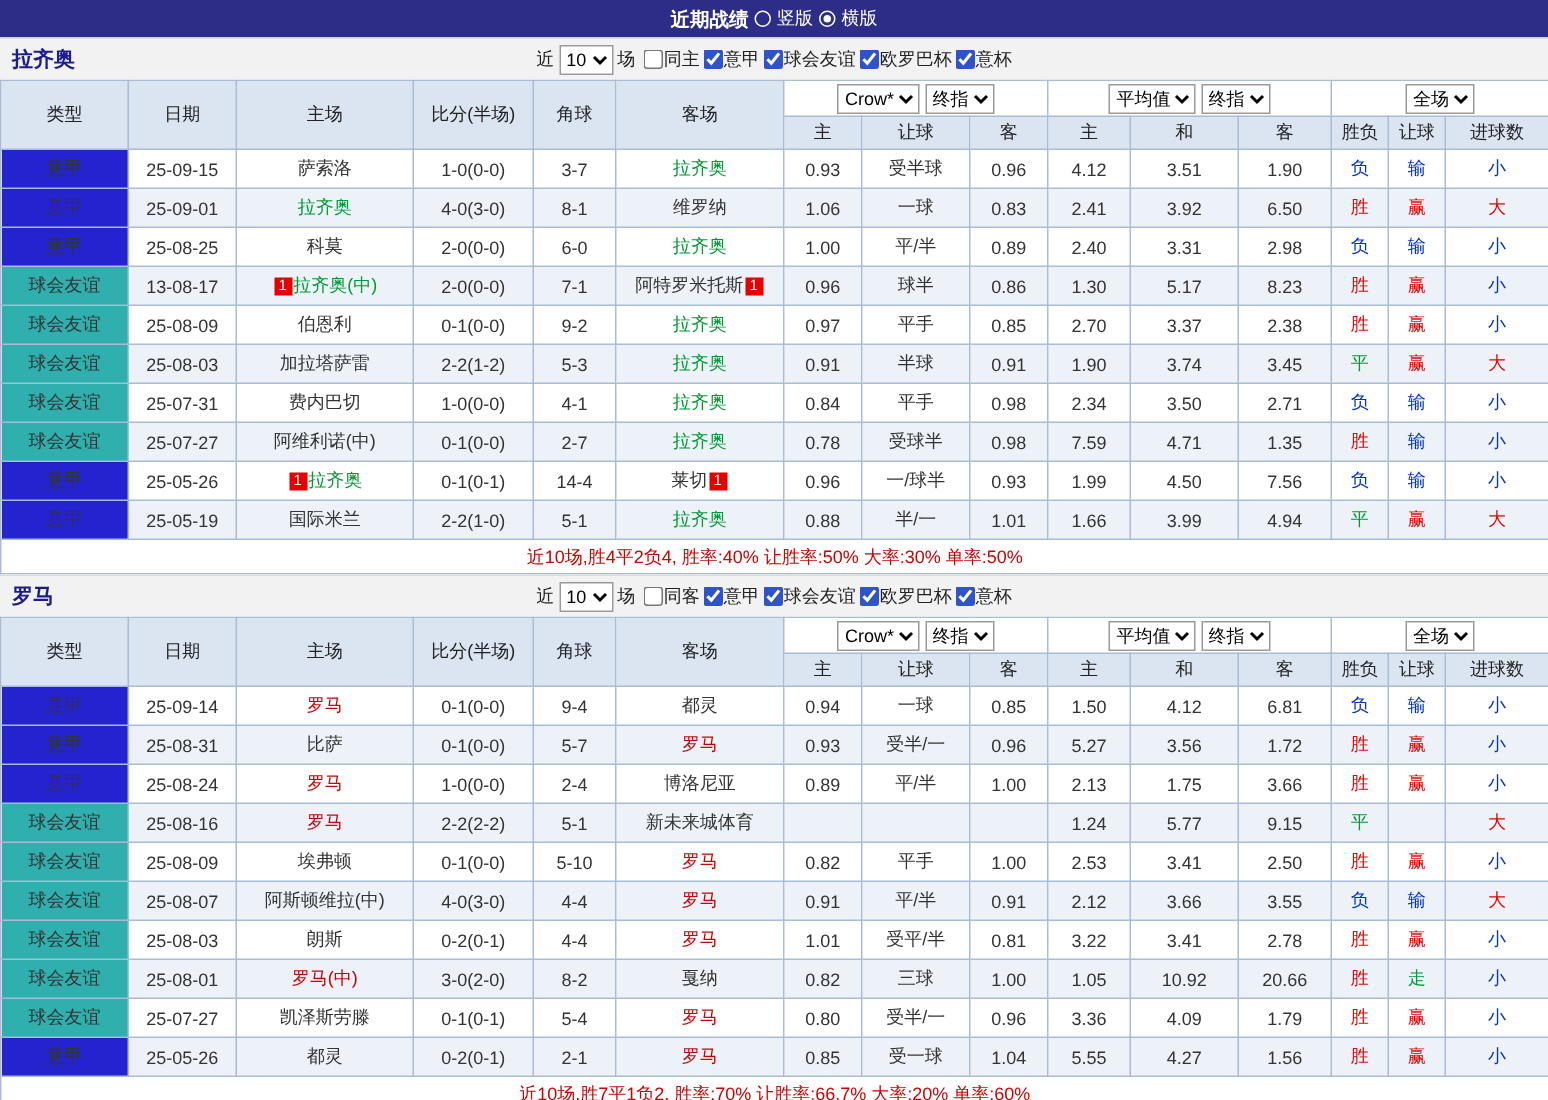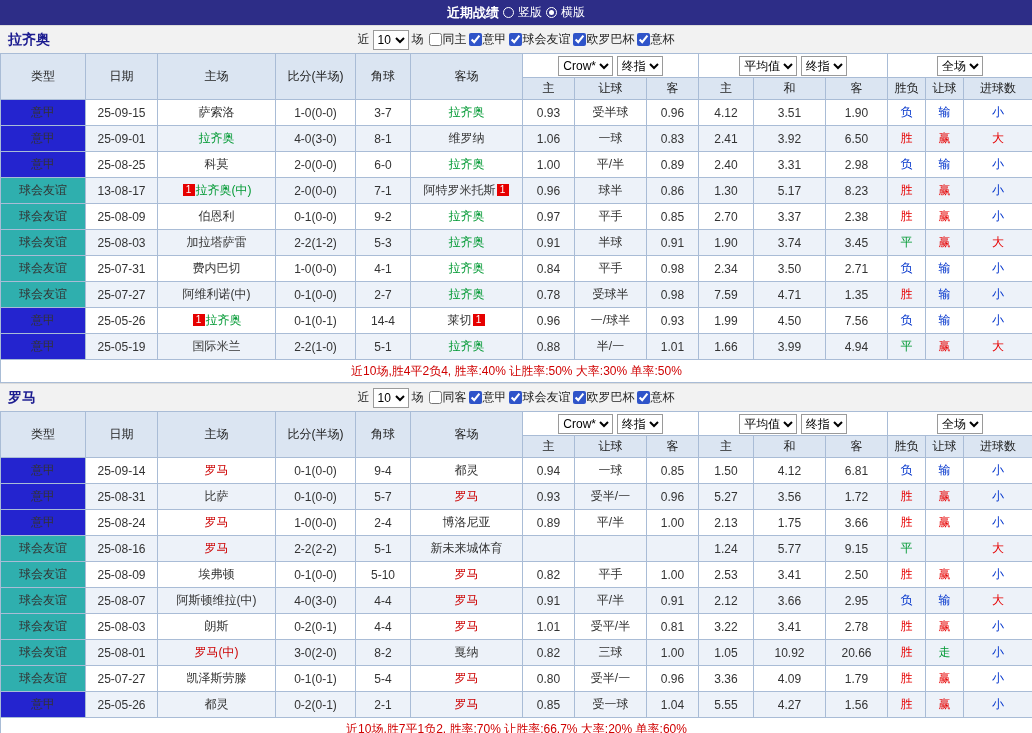--- a/index.html
+++ b/index.html
@@ -466,21 +466,21 @@
             <td>25-08-07</td>
             <td class="team"><span class="tname">阿斯顿维拉(中)</span></td>
             <td class="score">4-0(3-0)</td>
             <td>4-4</td>
             <td class="team"><span class="tname" style="color: rgb(204, 0, 0);">罗马</span></td>
             <td>0.91</td>
             <td>平/半</td>
             <td>0.91</td>
             <td>2.12</td>
             <td>3.66</td>
-            <td>2.95</td>
+            <td>3.55</td>
             <td style="color: rgb(0, 51, 204);">负</td>
             <td style="color: rgb(0, 51, 204);">输</td>
             <td style="color: rgb(230, 0, 0);">大</td>
           </tr>
           <tr>
             <td class="type" style="background: rgb(47, 175, 174);">球会友谊</td>
             <td>25-08-03</td>
             <td class="team"><span class="tname">朗斯</span></td>
             <td class="score">0-2(0-1)</td>
             <td>4-4</td>

